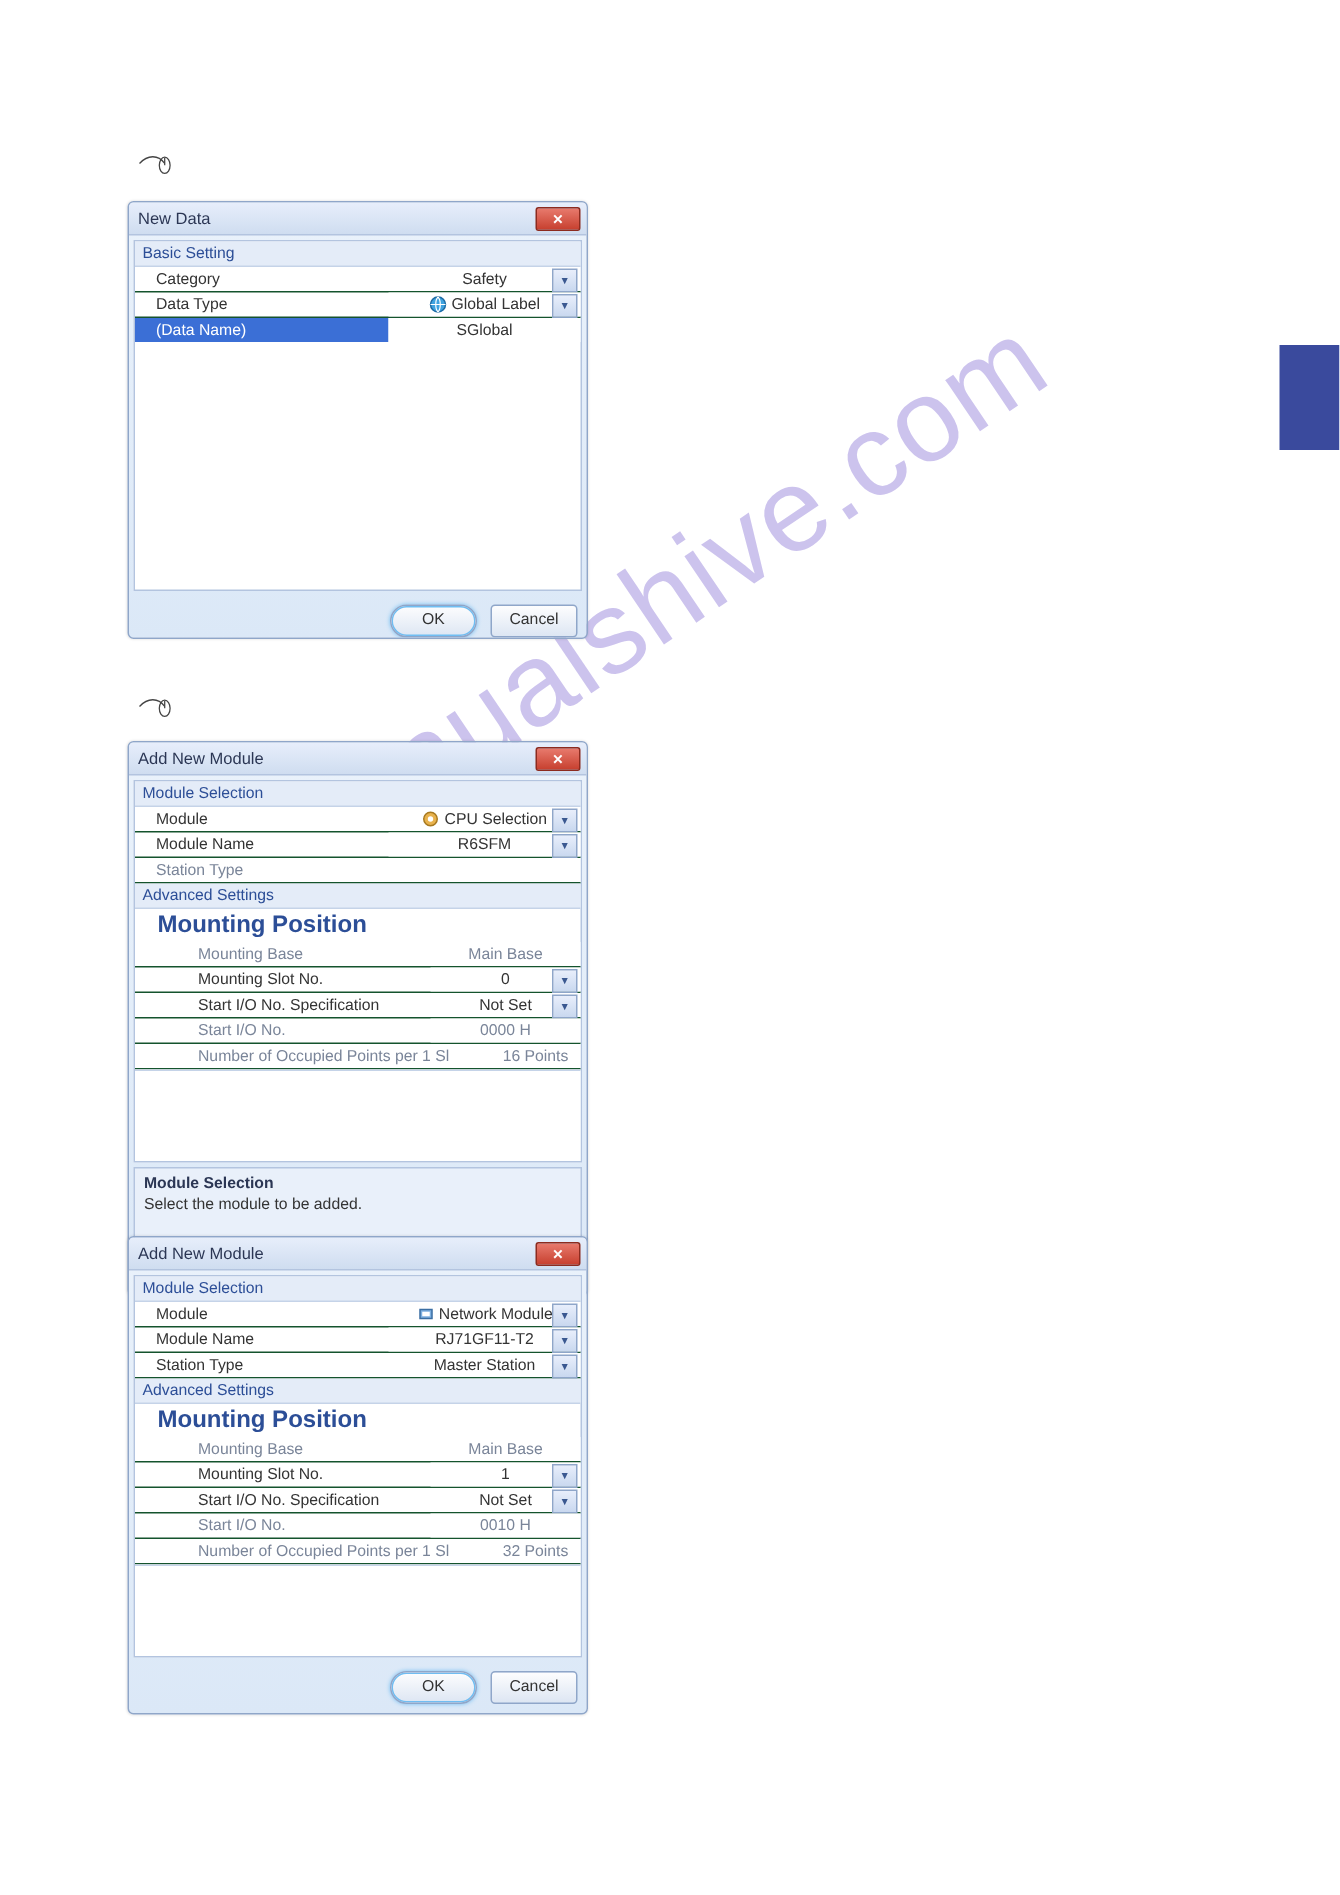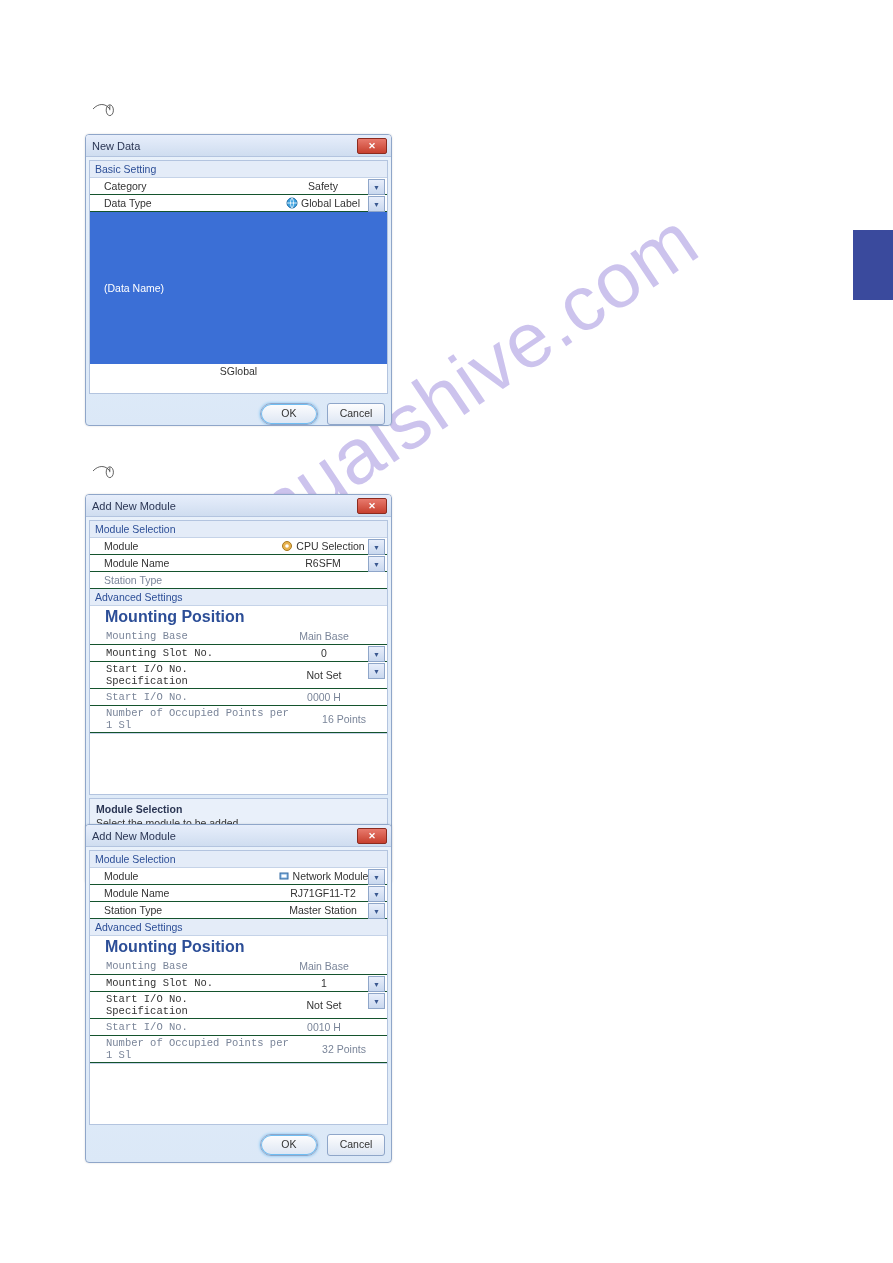--- a/index.html
+++ b/index.html
@@ -75,29 +75,29 @@
     font-weight: bold;
     font-size: 16px;
     padding: 2px 15px;
   }
   .row {
     display: flex;
     align-items: stretch;
     border-bottom: 1px solid #14532d;
     min-height: 16px;
   }
-  .row:last-child { border-bottom: none; flex-direction: column; }
+  .row:last-child { border-bottom: none; }
   .cell-l {
     flex: 0 0 150px;
     padding: 1px 5px 1px 14px;
     color: #333;
     font-size: 10.5px;
     display:flex;align-items:center;
   }
-  .cell-l.indent2 { padding-left: 16px; font-family: Liberation Mono, monospace; }
+  .cell-l.indent2 { padding-left: 42px; }
   .cell-r {
     flex: 1;
     padding: 1px 4px;
     background: #fff;
     font-size: 10.5px;
     display:flex;align-items:center;
     position: relative;
     justify-content: center;
   }
   .row.disabled .cell-l, .row.disabled .cell-r { color:#7a8599; }

